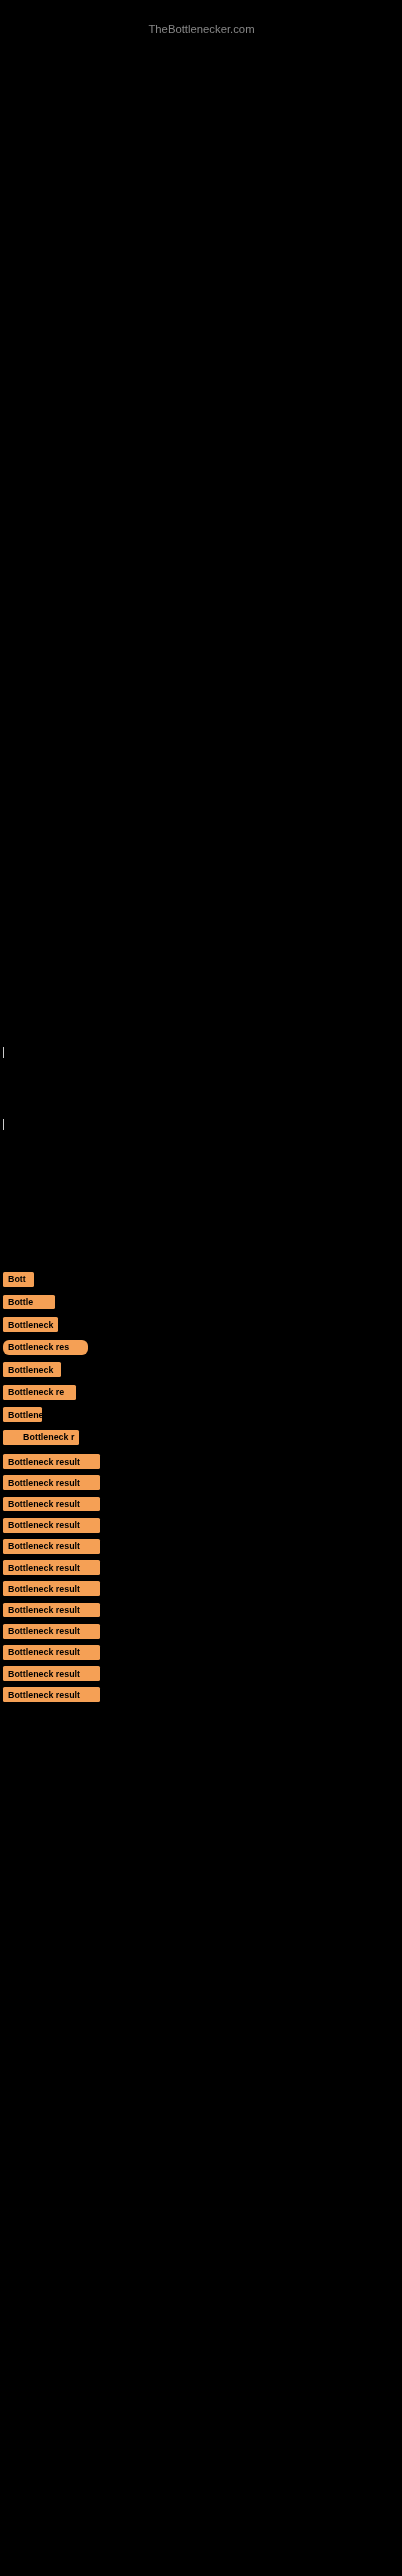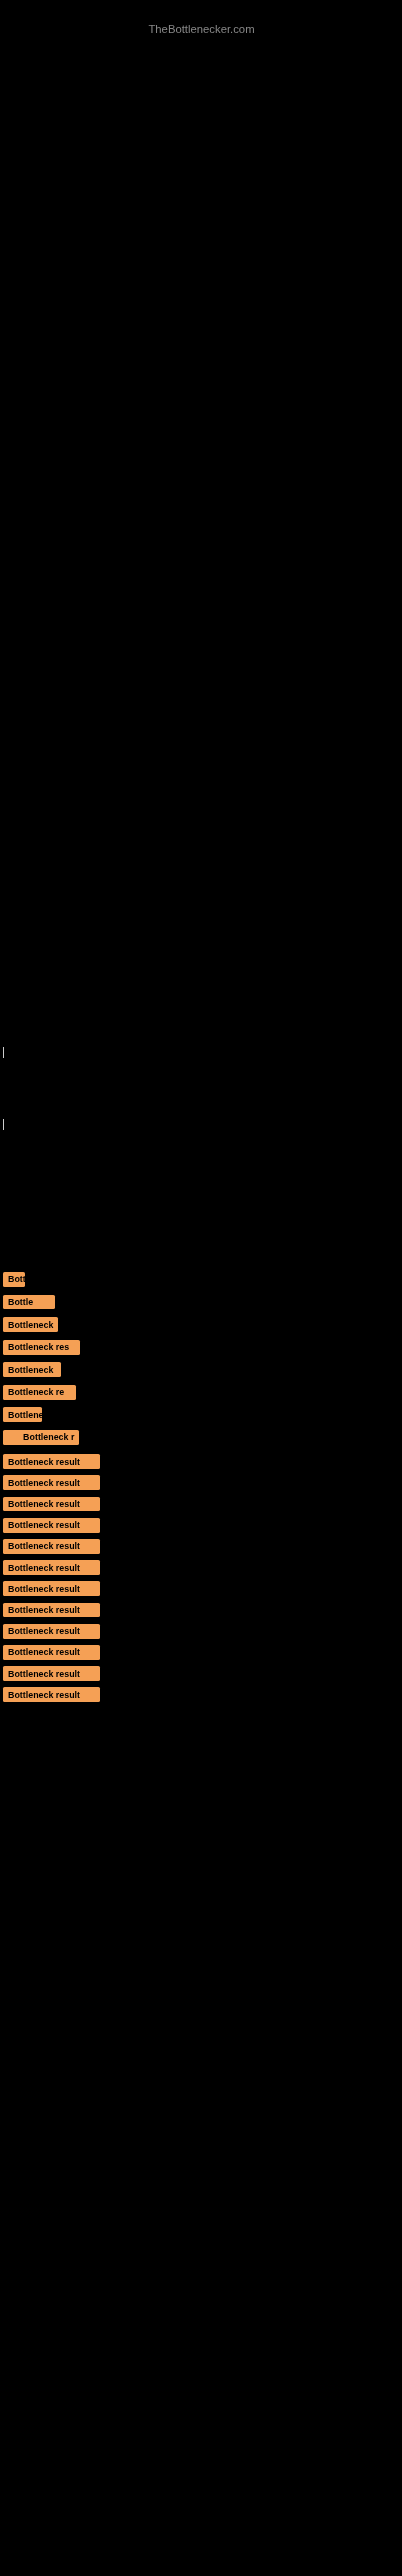--- a/index.html
+++ b/index.html
@@ -43,25 +43,25 @@
       background-color: #f5a055;
       color: #000000;
       font-size: 8.9px;
       font-weight: bold;
       padding: 2.4px 4.8px;
       border-radius: 1.6px;
       white-space: nowrap;
     }
 
     
-    .item-1 .bottleneck-label { width: 22px; overflow: hidden; }
+    .item-1 .bottleneck-label { width: 31px; overflow: hidden; }
     .item-2 .bottleneck-label { width: 50px; overflow: hidden; }
     .item-3 .bottleneck-label { width: 52px; overflow: hidden; }
     .item-4 .bottleneck-label { width: 55px; overflow: hidden; }
-    .item-5 .bottleneck-label { width: 77px; overflow: hidden; }
+    .item-5 .bottleneck-label { width: 85px; overflow: hidden; border-radius: 6px; }
     .item-6 .bottleneck-label { width: 58px; overflow: hidden; }
     .item-7 .bottleneck-label { width: 73px; overflow: hidden; }
     .item-8 .bottleneck-label { width: 39px; overflow: hidden; }
     .item-9 .bottleneck-label { width: 87px; overflow: hidden; }
     .item-10 .bottleneck-label { width: 76px; overflow: hidden; text-align: right; }
     .item-11 .bottleneck-label { width: 97px; overflow: visible; }
     .item-12 .bottleneck-label { width: 97px; overflow: visible; }
     .item-13 .bottleneck-label { width: 97px; overflow: visible; }
     .item-14 .bottleneck-label { width: 97px; overflow: visible; }
     .item-15 .bottleneck-label { width: 97px; overflow: visible; }

